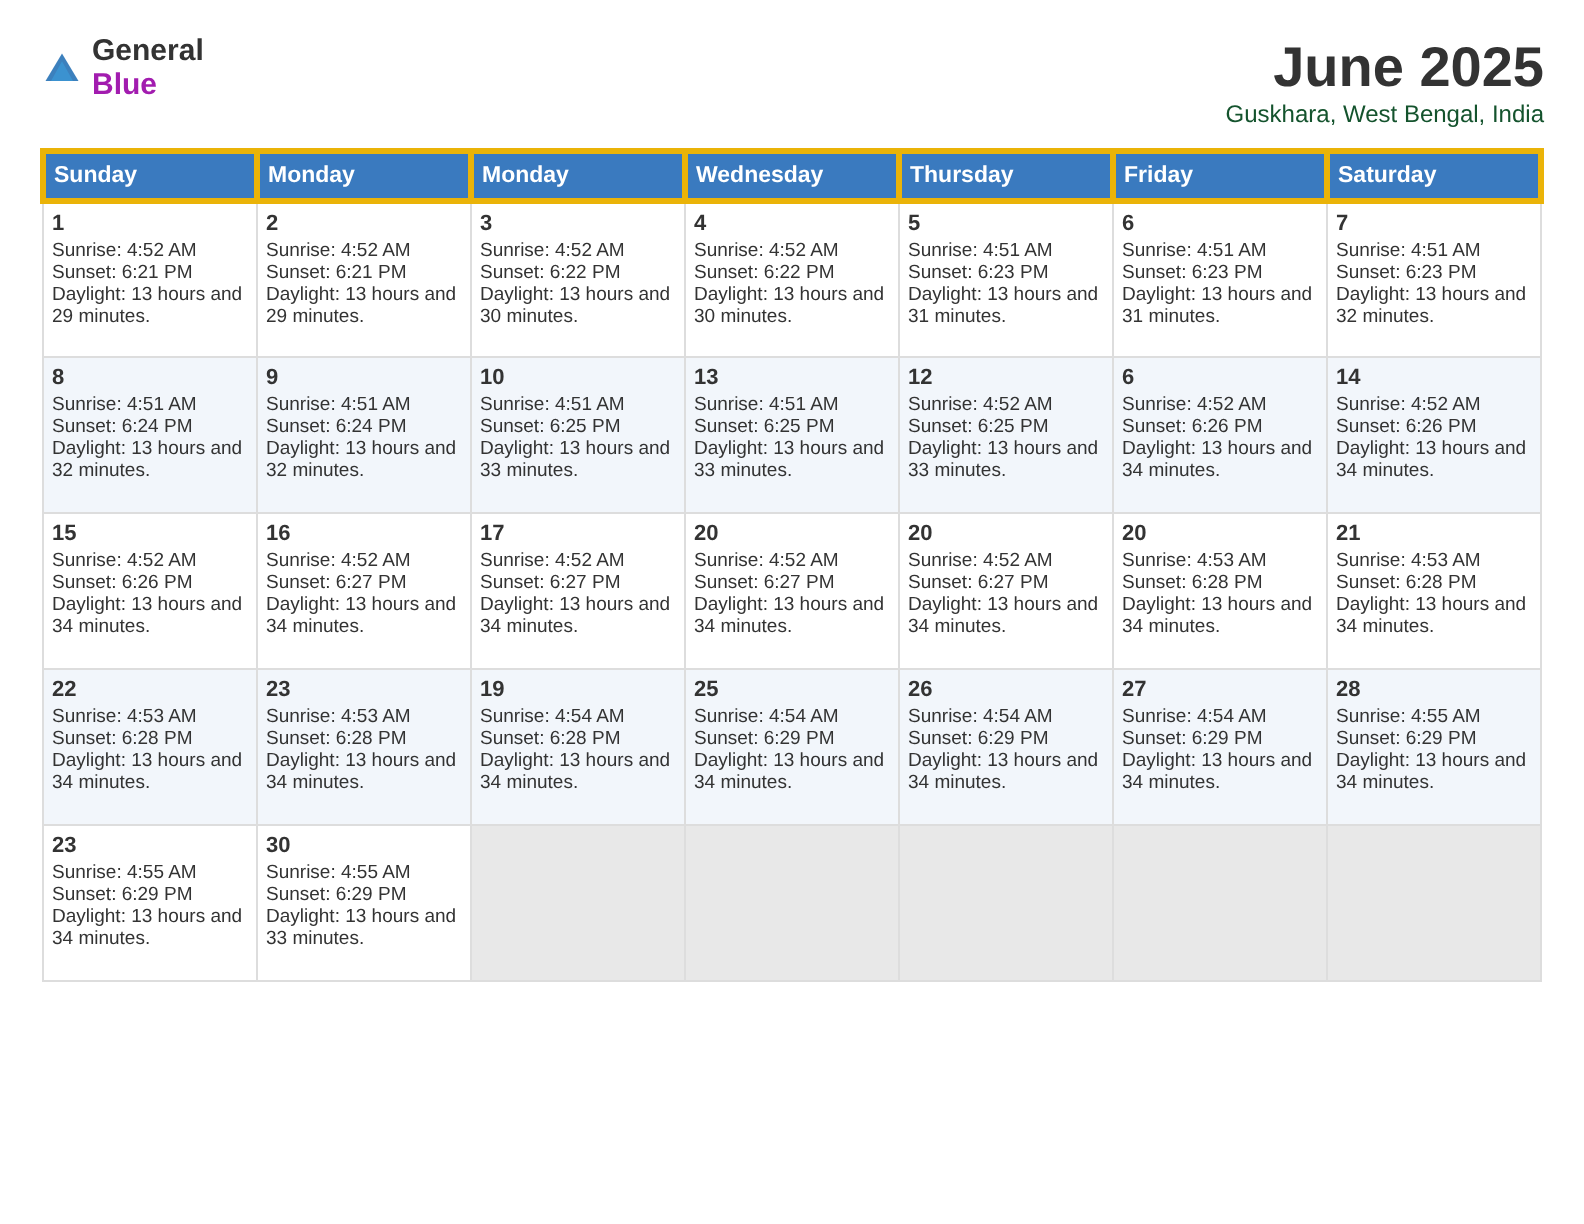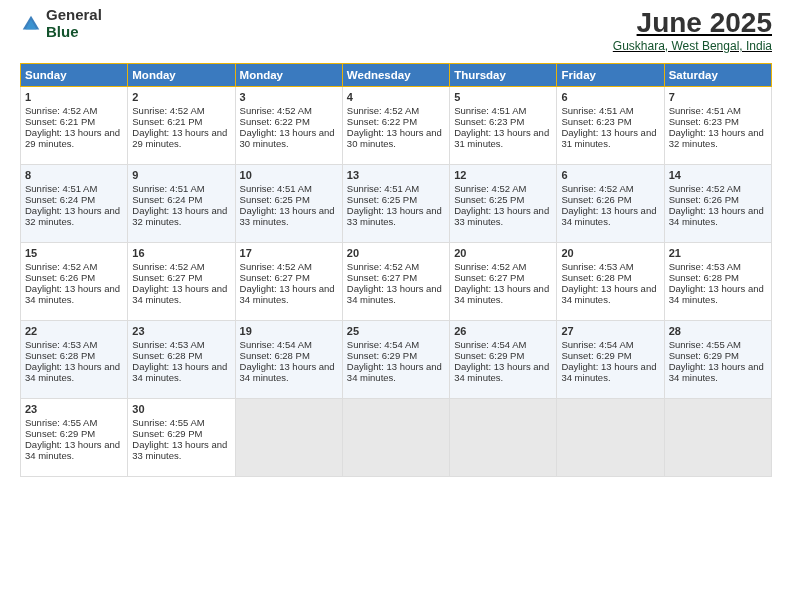--- a/index.html
+++ b/index.html
@@ -6,21 +6,21 @@
     body {
       font-family: Arial, sans-serif;
       background: #fff;
       width: 792px;
       height: 612px;
       overflow: hidden;
     }
     .page {
       width: 792px;
       height: 612px;
-      padding: 7px 20px 10px 20px;
+      padding: 18px 20px 10px 20px;
       background: #fff;
     }
     .header {
       display: flex;
       justify-content: space-between;
       align-items: flex-start;
       margin-bottom: 10px;
     }
     .logo {
       display: flex;
@@ -32,30 +32,29 @@
       line-height: 1.1;
     }
     .logo-general {
       font-size: 15px;
       font-weight: bold;
       color: #333;
     }
     .logo-blue {
       font-size: 15px;
       font-weight: bold;
-      color: #14532d;
+      color: #a21caf;
     }
     .logo-icon {
       width: 22px;
       height: 22px;
       margin-right: 4px;
     }
     .title-block {
       text-align: right;
-      text-decoration: underline;
     }
     .main-title {
       font-size: 28px;
       font-weight: bold;
       color: #333;
     }
     .subtitle {
       font-size: 12px;
       color: #14532d;
     }
@@ -64,21 +63,21 @@
       border-collapse: collapse;
       table-layout: fixed;
     }
     thead tr th {
       background: #3a7abf;
       color: #fff;
       font-size: 11.5px;
       font-weight: bold;
       padding: 5px 4px;
       text-align: left;
-      border: 1px solid #eab308;
+      border: 3px solid #eab308;
     }
     tbody tr td {
       vertical-align: top;
       font-size: 9.5px;
       color: #333;
       padding: 4px 4px 3px 4px;
       border: 1px solid #ddd;
       height: 78px;
       background: #fff;
     }

